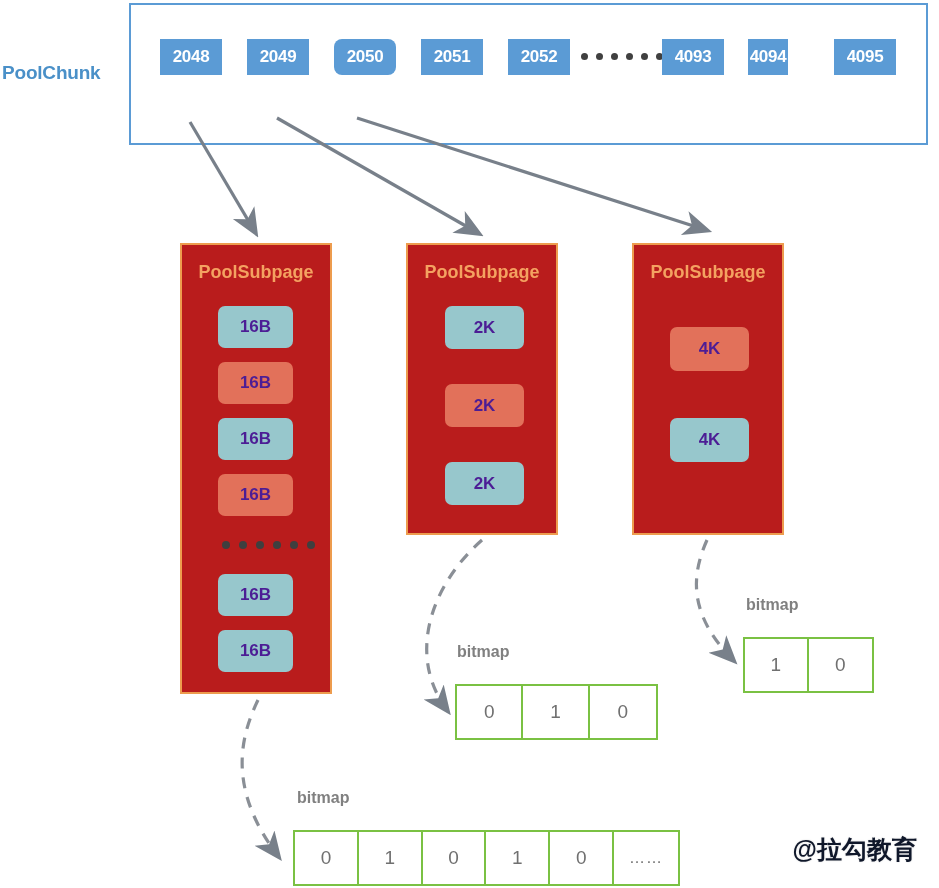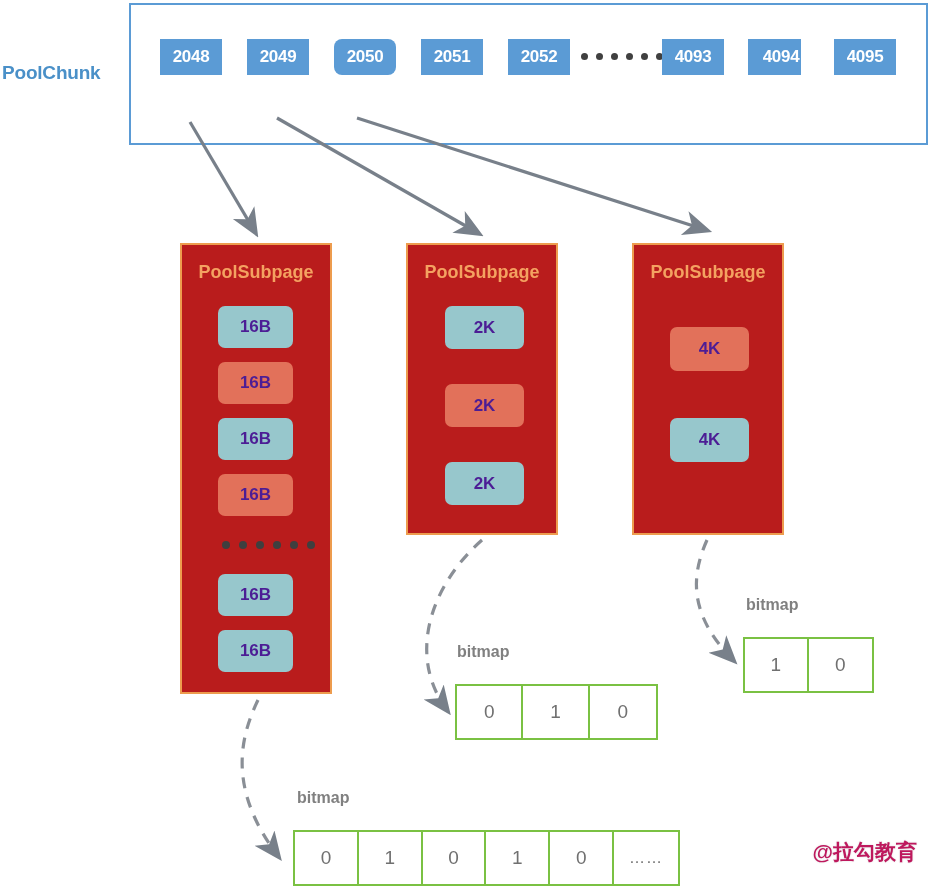--- a/index.html
+++ b/index.html
@@ -183,22 +183,22 @@
     font-size: 19px;
   }
   .bitmap-cell:last-child { border-right: none; }
   .bitmap-cell.ell { font-size: 16px; letter-spacing: 1px; }
 
   
   .watermark {
     position: absolute;
     right: 22px;
     bottom: 22px;
-    color: #be185d;
-    font-size: 21px;
+    color: #0f172a;
+    font-size: 25px;
     font-weight: bold;
     text-shadow: 0 0 2px rgba(0,0,0,0.15);
     white-space: nowrap;
   }
 </style>
 </head>
 <body>
 
 <div id="canvas">
 
@@ -213,21 +213,21 @@
     <div class="idx-cell" style="left:379px; width:62px;">2052</div>
     <div class="dots dark" style="left:452px; top:14px;">
       <i></i>
         <i></i>
         <i></i>
         <i></i>
         <i></i>
         <i></i>
     </div>
     <div class="idx-cell" style="left:533px; width:62px;">4093</div>
-    <div class="idx-cell" style="left:619px; width:40px;padding-left:13px;">4094</div>
+    <div class="idx-cell" style="left:619px; width:40px;">4094</div>
     <div class="idx-cell" style="left:705px; width:62px;">4095</div>
   </div>
 
 
   <svg class="svg-layer" viewBox="0 0 939 888">
     <defs>
       <marker id="ah" markerWidth="9" markerHeight="9" refX="7" refY="4.5" orient="auto">
         <path d="M0,0.6 L9,4.5 L0,8.4 L2.4,4.5 Z" fill="#78808a"></path>
       </marker>
     </defs>

